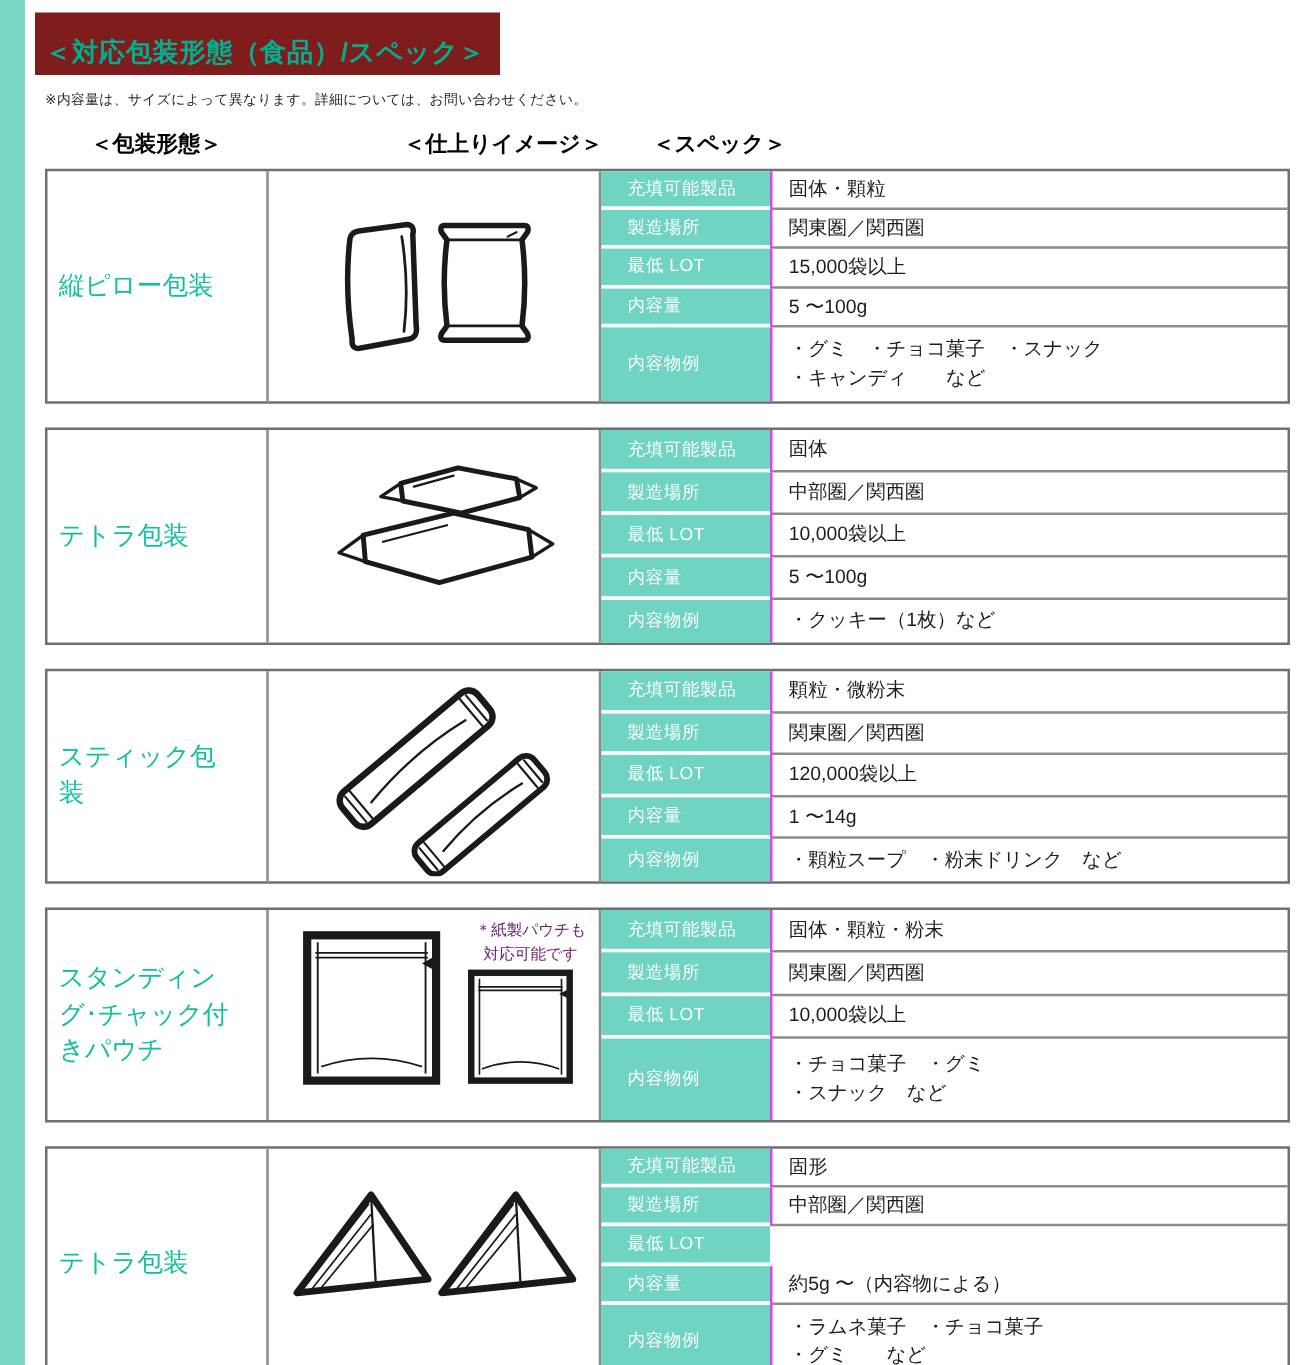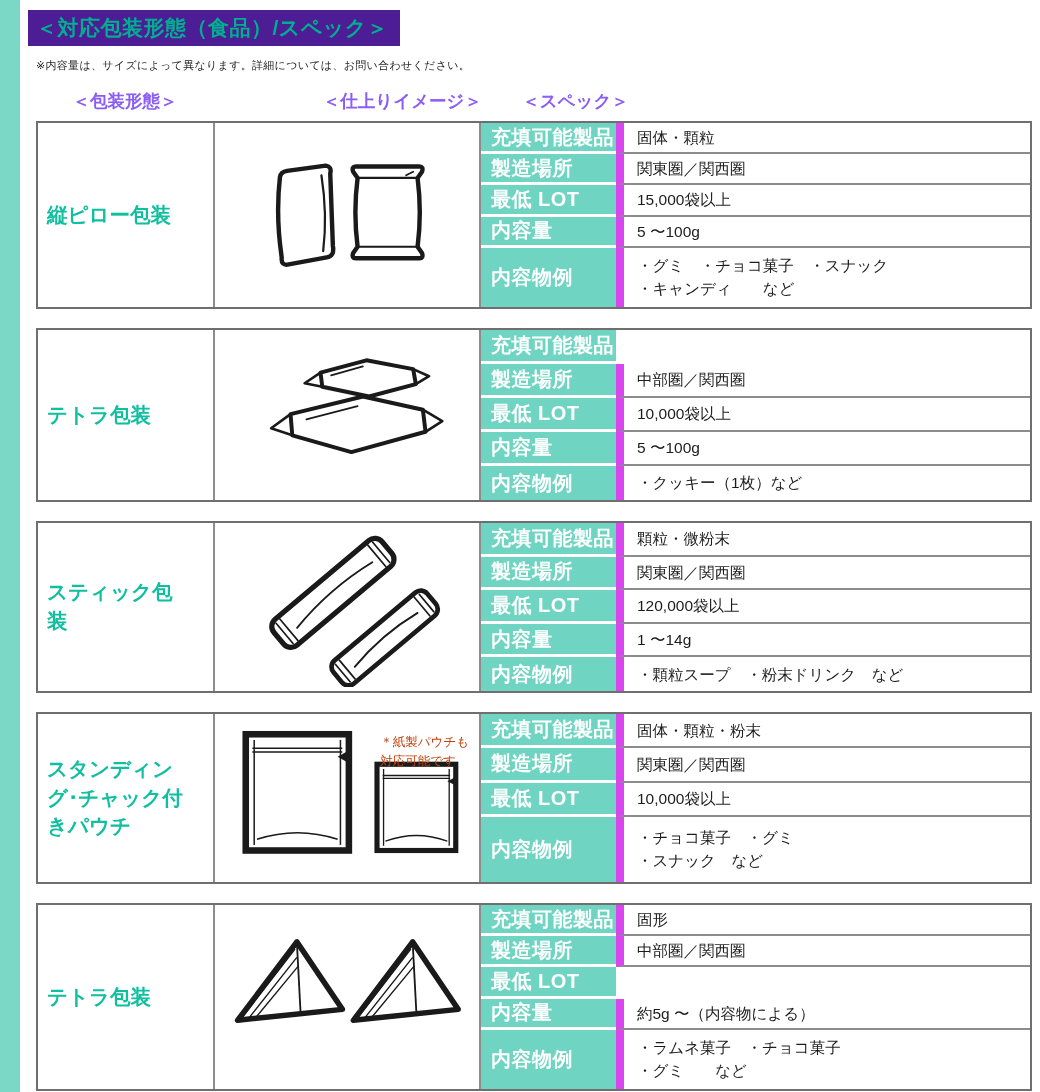--- a/index.html
+++ b/index.html
@@ -1,36 +1,36 @@
 <!DOCTYPE html>
 <html><head>
 <meta charset="utf-8">
 <style>
   *{margin:0;padding:0;box-sizing:border-box}
   html,body{width:1040px;height:1092px}
   body{background:#fff;font-family:"Liberation Sans","DejaVu Sans",sans-serif;color:#222;position:relative;overflow:hidden}
   .sidebar{position:absolute;left:0;top:0;width:20px;height:1092px;background:#7BD8C6}
   .content{position:absolute;left:36px;top:0;width:996px}
-  .title{display:inline-block;margin-top:10px;margin-left:-8px;padding:4px 12px 4px 8px;background:#4c1d95;color:#00AF8F;font-size:21px;font-weight:bold;letter-spacing:.5px}
+  .title{display:inline-block;margin-top:10px;margin-left:-8px;padding:18px 12px 4px 8px;background:#7f1d1d;color:#00AF8F;font-size:21px;font-weight:bold;letter-spacing:.5px}
   .note{margin-top:12px;font-size:11px;color:#1f1f1f;letter-spacing:.3px}
-  .col-headers{display:flex;margin-top:16px;margin-bottom:8px;font-weight:bold;font-size:17.5px;color:#8b5cf6}
+  .col-headers{display:flex;margin-top:16px;margin-bottom:8px;font-weight:bold;font-size:17.5px;color:#000000}
   .ch1{width:178px;text-align:center}
   .ch2{width:268px;text-align:right}
   .ch3{width:175px;text-align:center;margin-left:6px}
   .ptable{display:flex;border:2px solid #6f6f6f;margin-bottom:19px;background:#fff}
-  .name-cell{width:177px;border-right:2px solid #8c8c8c;display:flex;align-items:center;padding-left:9px;font-size:20.5px;font-weight:bold;color:#10BF9F;line-height:1.4;white-space:pre-line}
+  .name-cell{width:177px;border-right:2px solid #8c8c8c;display:flex;align-items:center;padding-left:9px;font-size:20.5px;font-weight:normal;color:#10BF9F;line-height:1.4;white-space:pre-line}
   .img-cell{width:266px;border-right:2px solid #8c8c8c;display:flex;align-items:center;justify-content:center;position:relative;overflow:hidden}
   .img-cell svg{display:block}
-  .annot{position:absolute;top:19px;right:10px;font-size:12.5px;line-height:1.55;color:#c2410c;text-align:left;white-space:pre-line}
+  .annot{position:absolute;top:7px;right:10px;font-size:12.5px;line-height:1.55;color:#701a75;text-align:center;white-space:pre-line}
   .spec-table{flex:1;display:flex;flex-direction:column}
   .spec-row{flex:1;display:flex;min-height:0}
   .spec-row.tall{flex:1.9}
-  .spec-label{width:135px;background:#6FD4C2;color:#fff;font-weight:bold;font-size:20px;display:flex;align-items:center;padding-left:10px;letter-spacing:.5px}
+  .spec-label{width:135px;background:#6FD4C2;color:#fff;font-weight:normal;font-size:14px;display:flex;align-items:center;padding-left:21px;letter-spacing:.5px}
   .spec-row:not(:last-child) .spec-label{border-bottom:3px solid #fff}
-  .spec-value{flex:1;border-left:8px solid #d946ef;display:flex;align-items:center;padding-left:13px;font-size:15.5px;color:#1c1c1c;white-space:pre-line;line-height:1.5}
+  .spec-value{flex:1;border-left:2px solid #d946ef;display:flex;align-items:center;padding-left:13px;font-size:15.5px;color:#1c1c1c;white-space:pre-line;line-height:1.5}
   .spec-row:not(:last-child) .spec-value{border-bottom:2px solid #8c8c8c}
 </style>
 </head>
 <body>
 
 <div class="sidebar"></div>
 
 <div class="content">
   <div class="title">＜対応包装形態（食品）/スペック＞</div>
   <div class="note">※内容量は、サイズによって異なります。詳細については、お問い合わせください。</div>
@@ -90,20 +90,21 @@
               <path d="M66,84 L148,64 L216,79 L219,104 L135,127 L68,108 Z"></path>
               <path d="M66,84 L44,100 L68,108" stroke-width="3"></path>
               <path d="M216,79 L238,92 L219,104" stroke-width="3"></path>
               <path d="M84,90 L142,75" stroke-width="2"></path>
             </g>
           </svg>
         </div>
         <div class="spec-table">
           <div class="spec-row">
             <div class="spec-label">充填可能製品</div>
+            <div class="spec-value">固体</div>
           </div>
           <div class="spec-row">
             <div class="spec-label">製造場所</div>
             <div class="spec-value">中部圏／関西圏</div>
           </div>
           <div class="spec-row">
             <div class="spec-label">最低 LOT</div>
             <div class="spec-value">10,000袋以上</div>
           </div>
           <div class="spec-row">

